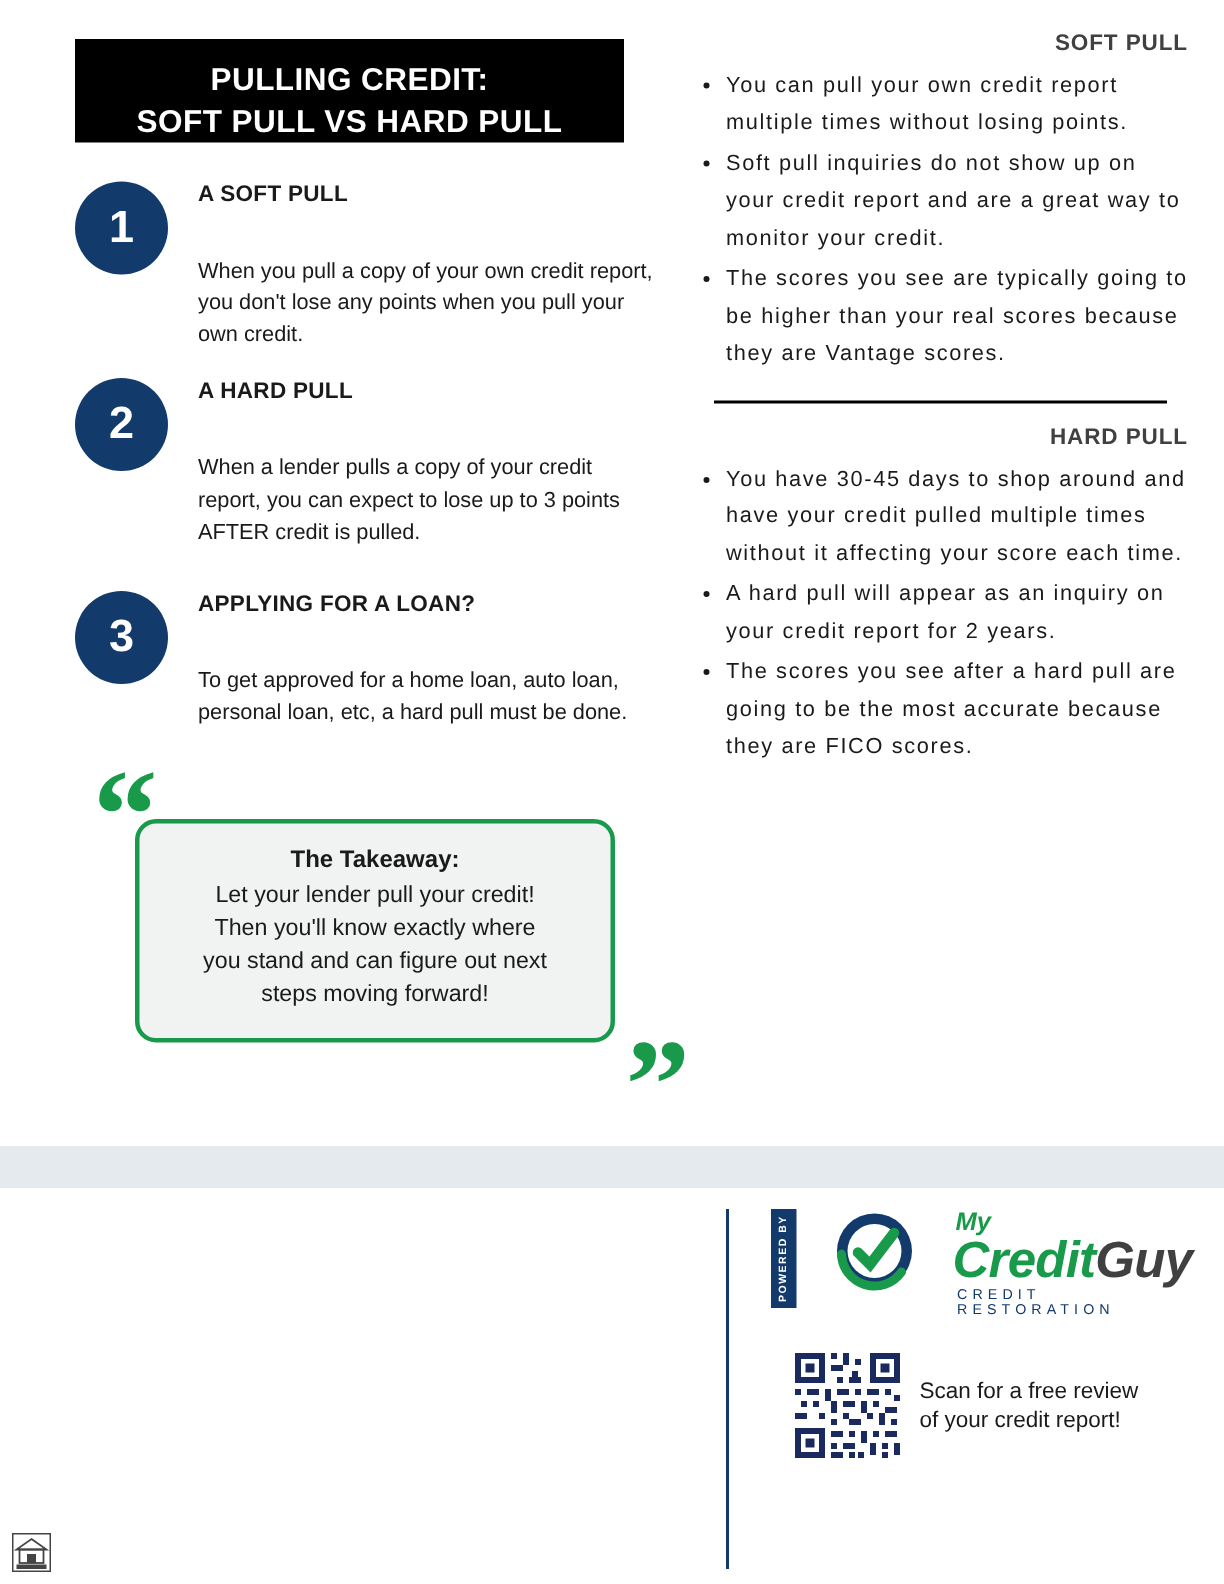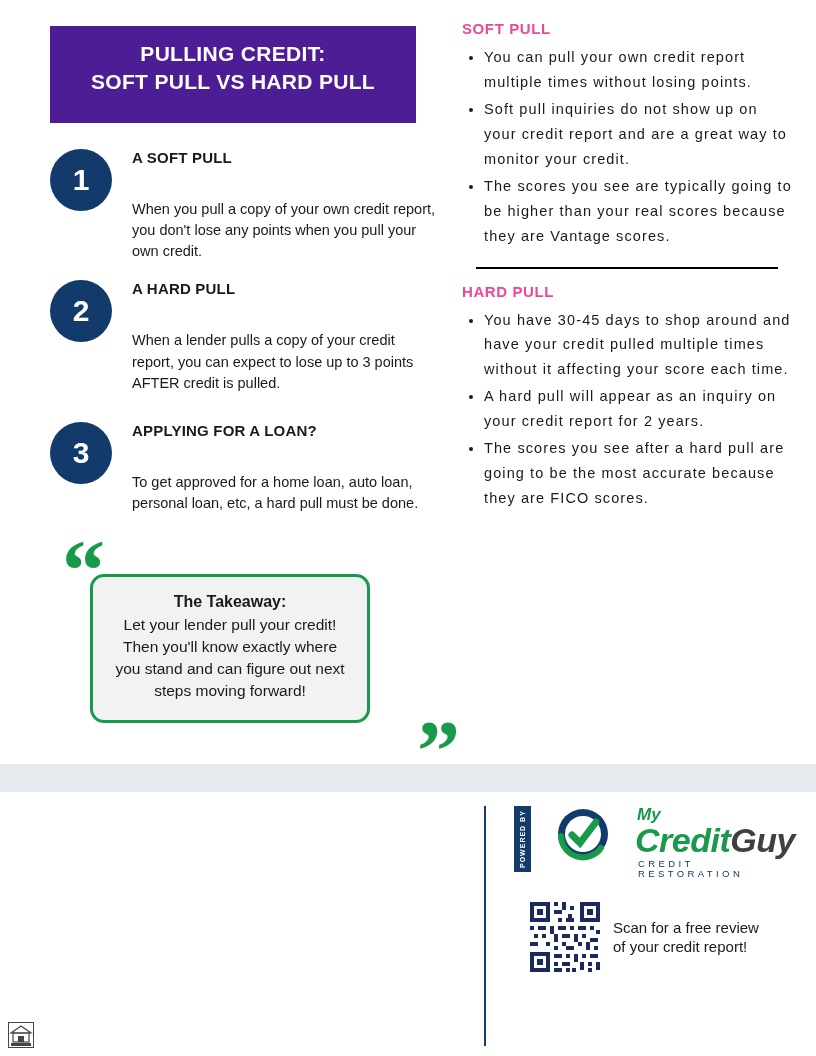--- a/index.html
+++ b/index.html
@@ -21,24 +21,24 @@
   }
 
   
   .left-col {
     position: absolute;
     left: 50px;
     top: 26px;
     width: 390px;
   }
   .title-box {
-    background: #4c1d95;
+    background: #000000;
     color: #ffffff;
     text-align: center;
-    padding: 14px 10px 28px;
+    padding: 14px 10px 0;
     width: 366px;
     box-sizing: border-box;
   }
   .title-box .line {
     font-size: 21px;
     font-weight: bold;
     letter-spacing: 0.3px;
     line-height: 1.32;
   }
 
@@ -95,26 +95,26 @@
     font-size: 86px;
     font-weight: bold;
     line-height: 1;
   }
   .quote-open { left: 12px; top: -4px; }
   .quote-close { right: -10px; bottom: -42px; }
   .takeaway-box {
     position: absolute;
     left: 40px;
     top: 42px;
-    width: 280px;
+    width: 320px;
     box-sizing: border-box;
     background: #f1f2f2;
     border: 3px solid #189a4a;
     border-radius: 14px;
-    padding: 16px 16px 18px;
+    padding: 16px 36px 18px;
     text-align: center;
   }
   .takeaway-title {
     font-weight: bold;
     font-size: 16px;
     color: #1a1a1a;
     margin-bottom: 3px;
   }
   .takeaway-body {
     font-size: 15.5px;
@@ -123,25 +123,25 @@
   }
 
   
   .right-col {
     position: absolute;
     left: 462px;
     top: 20px;
     width: 330px;
   }
   .section-head {
-    text-align: left;
+    text-align: right;
     font-weight: bold;
     font-size: 15px;
     letter-spacing: 0.6px;
-    color: #ec4899;
+    color: #404040;
     margin-bottom: 8px;
   }
   ul.spaced {
     margin: 0;
     padding-left: 22px;
   }
   ul.spaced li {
     font-size: 14.5px;
     letter-spacing: 1.1px;
     color: #1a1a1a;

